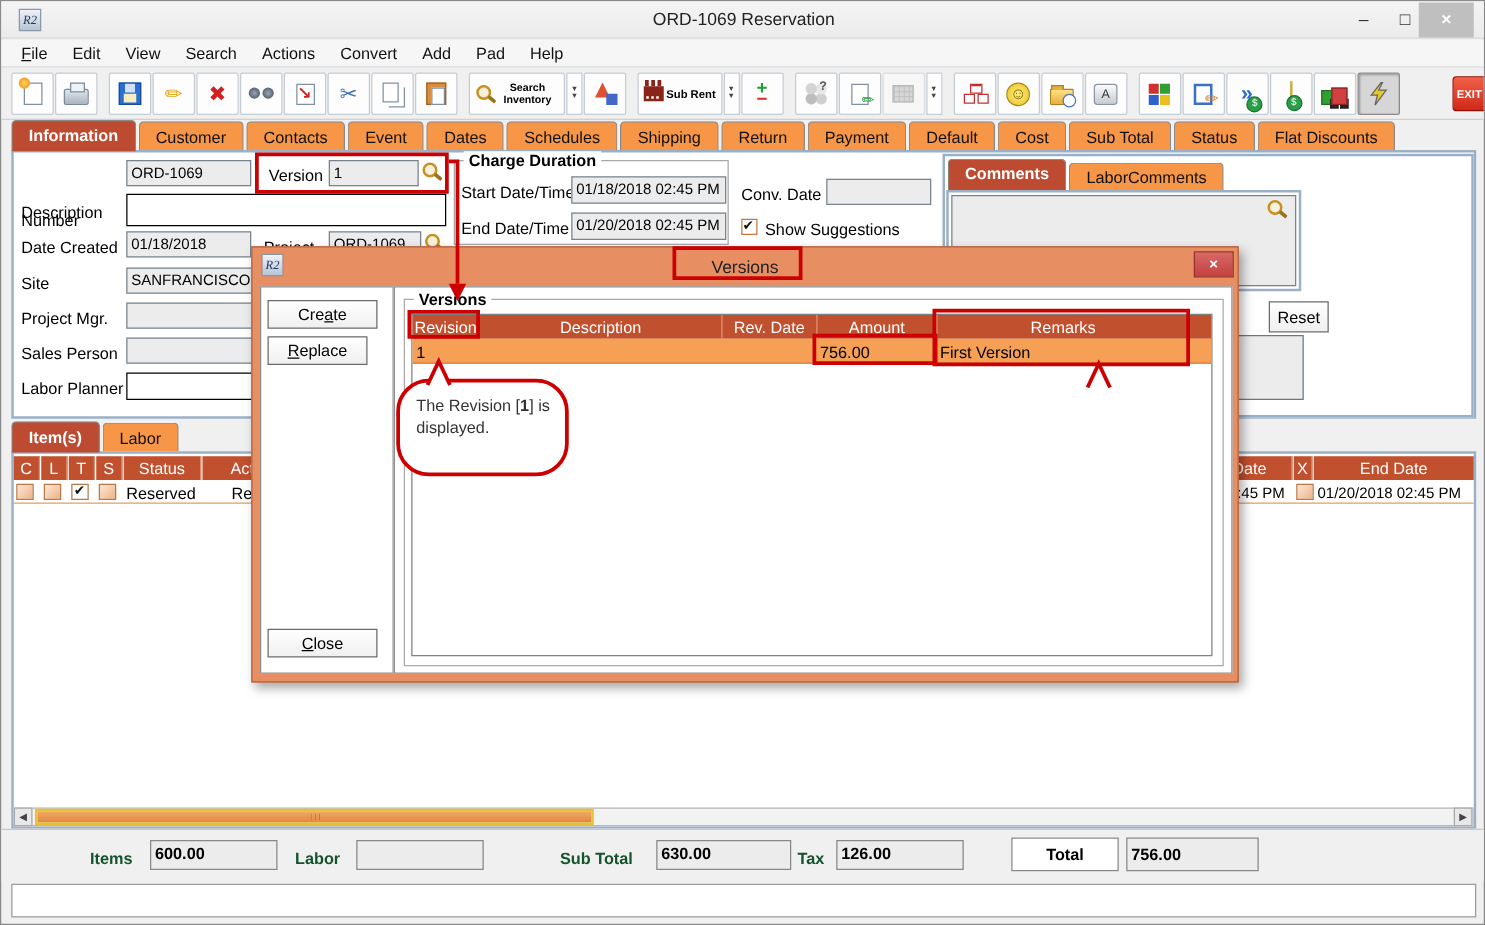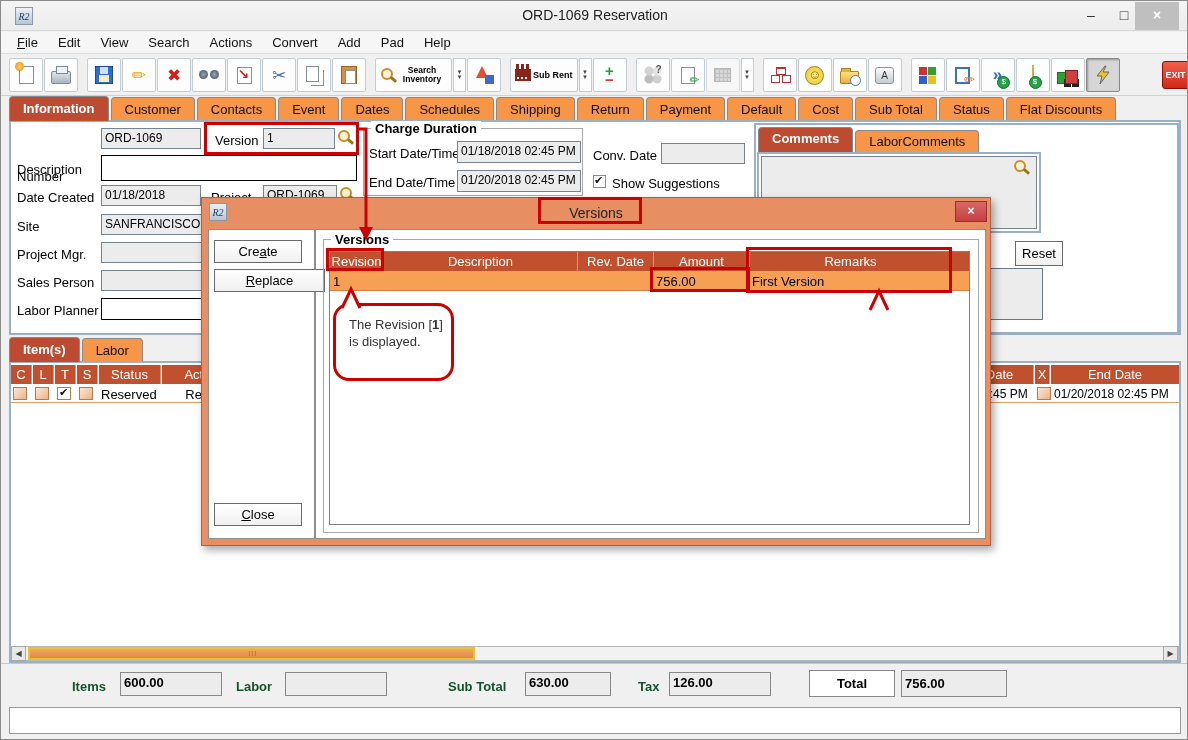--- a/index.html
+++ b/index.html
@@ -407,40 +407,40 @@
   <div class="sb-btn" style="left:10px;top:645px;">◀</div>
   <div class="sb-thumb" style="left:27px;top:646px;width:447px;height:13px;"></div>
   <div class="sb-btn" style="left:1162px;top:645px;">▶</div>
 
   <div class="abs" style="left:0;top:662px;width:1188px;height:42px;background:#f0f0f0;border-top:1px solid #c8c8c8;"></div>
   <div class="blbl" style="left:71px;top:678px;">Items</div>
   <div class="fld bold" style="left:119px;top:671px;width:102px;height:24px;border-color:#888;">600.00</div>
   <div class="blbl" style="left:235px;top:678px;">Labor</div>
   <div class="fld bold" style="left:284px;top:671px;width:102px;height:24px;border-color:#888;"></div>
   <div class="blbl" style="left:447px;top:678px;">Sub Total</div>
-  <div class="fld bold" style="left:524px;top:671px;width:86px;height:24px;border-color:#888;">630.00</div>
+  <div class="fld bold" style="left:524px;top:671px;width:108px;height:24px;border-color:#888;">630.00</div>
   <div class="blbl" style="left:637px;top:678px;">Tax</div>
   <div class="fld bold" style="left:668px;top:671px;width:102px;height:24px;border-color:#888;">126.00</div>
   <div class="abs" style="left:808px;top:669px;width:86px;height:27px;background:#fff;border:1px solid #888;text-align:center;line-height:25px;font-size:13px;font-weight:bold;">Total</div>
   <div class="fld bold" style="left:900px;top:669px;width:106px;height:27px;border-color:#888;line-height:21px;">756.00</div>
 
   <div class="abs" style="left:8px;top:706px;width:1172px;height:27px;background:#fff;border:1px solid #999;"></div>
 
   <div class="dialog">
     <div class="appicon" style="left:7px;top:5px;">R2</div>
     <div class="dtitle">Versions</div>
     <div class="dclose">×</div>
 
     <div class="dpanel" style="left:6px;top:31px;width:107px;height:310px;"></div>
     <div class="dpanel" style="left:113px;top:31px;width:671px;height:310px;"></div>
 
     <div class="btn" style="left:12px;top:42px;width:88px;height:23px;">
       <span class="inner"><span>Cre</span><span class="acc">a</span><span>te</span></span>
     </div>
-    <div class="btn" style="left:12px;top:71px;width:111px;height:23px;">
+    <div class="btn" style="left:12px;top:71px;width:80px;height:23px;">
       <span class="inner"><span></span><span class="acc">R</span><span>eplace</span></span>
     </div>
     <div class="btn" style="left:12px;top:305px;width:88px;height:23px;">
       <span class="inner"><span></span><span class="acc">C</span><span>lose</span></span>
     </div>
 
     <div class="gbox" style="left:121px;top:41px;width:656px;height:294px;"></div>
     <div class="glegend" style="left:129px;top:34px;">Versions</div>
 
     <div class="abs" style="left:127px;top:53px;width:641px;height:274px;background:#fff;border:1px solid #808080;"></div>
@@ -458,21 +458,21 @@
     <div class="dcell" style="left:454px;top:76px;width:92px;">756.00</div>
     <div class="dcell" style="left:550px;top:76px;width:198px;">First Version</div>
   </div>
 
   <div class="red-rect" style="left:203px;top:121px;width:155px;height:33px;"></div>
   <div class="red-rect" style="left:537px;top:196px;width:104px;height:27px;"></div>
   <div class="red-rect" style="left:325px;top:247px;width:58px;height:23px;"></div>
   <div class="red-rect" style="left:649px;top:266px;width:100px;height:25px;"></div>
   <div class="red-rect" style="left:745px;top:246px;width:206px;height:46px;"></div>
 
-  <div class="callout" style="left:332px;top:302px;width:121px;height:78px;">
+  <div class="callout" style="left:316px;top:302px;width:138px;height:78px;border-radius:26px;">
     <span>The Revision [</span><b>1</b><span>] is displayed.</span>
   </div>
 
   <svg class="overlay">
     <path d="M358 128 H365 V226" stroke="#CC0000" stroke-width="3" fill="none"></path>
     <polygon points="358,226 372,226 365,240" fill="#CC0000"></polygon>
     <path d="M341 307 L350 288 L359 307" fill="#ffffff" stroke="#CC0000" stroke-width="3"></path>
     <path d="M869 309 L878 290 L887 309" fill="#ffffff" stroke="#CC0000" stroke-width="3"></path>
   </svg>
 

